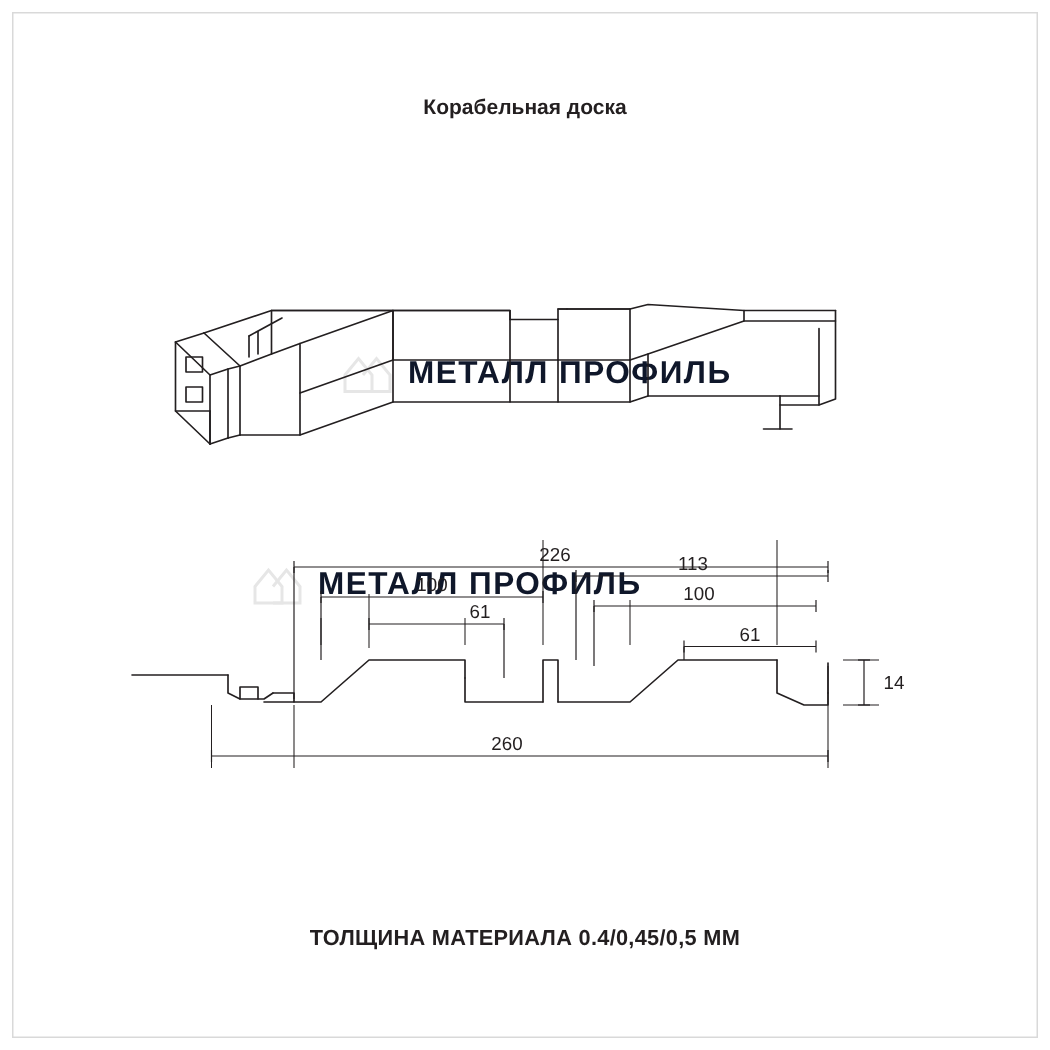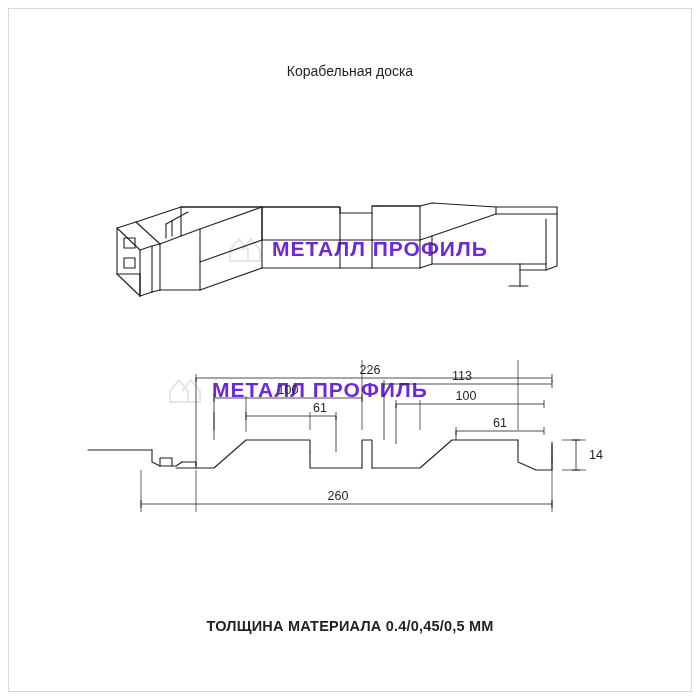--- a/index.html
+++ b/index.html
@@ -40,21 +40,21 @@
     text-align: center;
   }
   .title-main {
     font-size: 30px;
     font-weight: bold;
     letter-spacing: 0.5px;
     line-height: 34px;
   }
   .title-sub {
     font-size: 14px;
-    font-weight: normal;
+    font-weight: bold;
     margin-top: 11px;
     line-height: 16px;
   }
   .title-code {
     font-size: 11.5px;
     font-weight: bold;
     margin-top: 10px;
     line-height: 14px;
   }
 
@@ -77,21 +77,21 @@
     gap: 10px;
     color: #e8e8e8;
     pointer-events: none;
     user-select: none;
   }
   .wm .wm-text {
     font-size: 21px;
     font-weight: bold;
     letter-spacing: 1px;
     white-space: nowrap;
-    color: #6d28d9;
+    color: #0f172a;
   }
   .wm-mark {
     width: 34px;
     height: 30px;
   }
   .wm1 { left: 228px; top: 234px; }
   .wm2 { left: 168px; top: 375px; }
 
   
   .draw {

